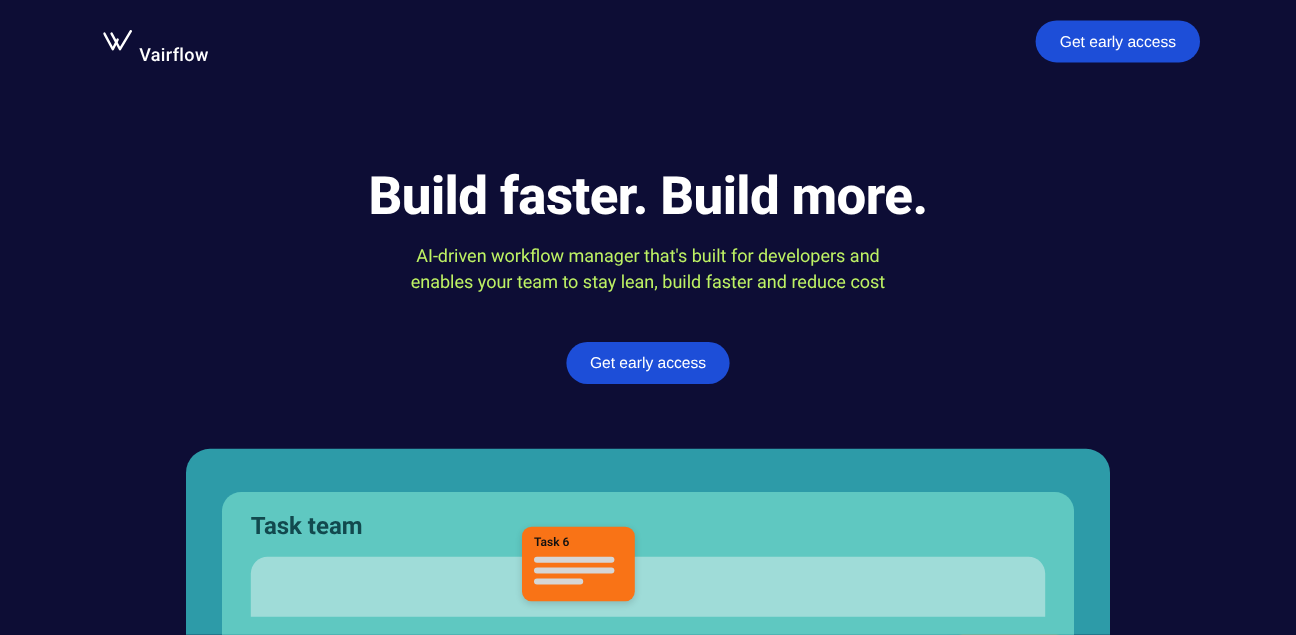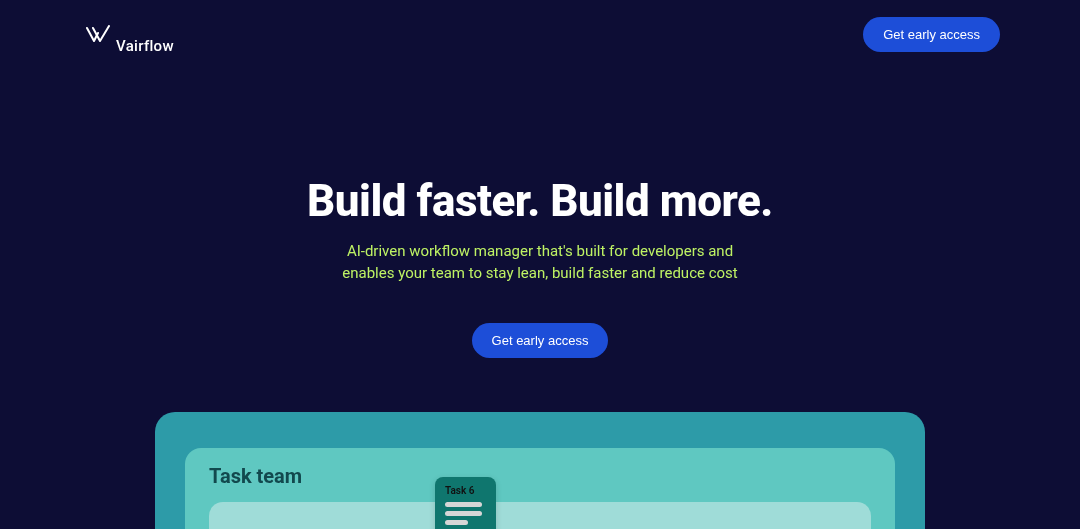--- a/index.html
+++ b/index.html
@@ -35,21 +35,21 @@
       color: #fff;
       border: none;
       border-radius: 999px;
       padding: 10px 20px;
       font-size: 13px;
       font-weight: 500;
       cursor: pointer;
     }
     .hero {
       text-align: center;
-      margin-top: 106px;
+      margin-top: 68px;
     }
     .hero-title {
       font-size: 44px;
       font-weight: 800;
       letter-spacing: -0.5px;
       color: #fff;
     }
     .hero-subtitle {
       margin-top: 14px;
       font-size: 15px;
@@ -93,24 +93,24 @@
     }
     .inner-layer {
       margin-top: 14px;
       background: #9fdcd8;
       border-radius: 14px 14px 0 0;
       height: 50px;
       position: relative;
     }
     .task-card {
       position: absolute;
-      background: #0f766e;
+      background: #f97316;
       border-radius: 8px;
       padding: 8px 10px 10px 10px;
-      width: 61px;
+      width: 94px;
       box-shadow: 0 2px 6px rgba(0,0,0,0.15);
     }
     .task-card .task-title {
       font-size: 10px;
       font-weight: 600;
       color: #111;
       margin-bottom: 6px;
     }
     .task-card .line {
       height: 5px;

